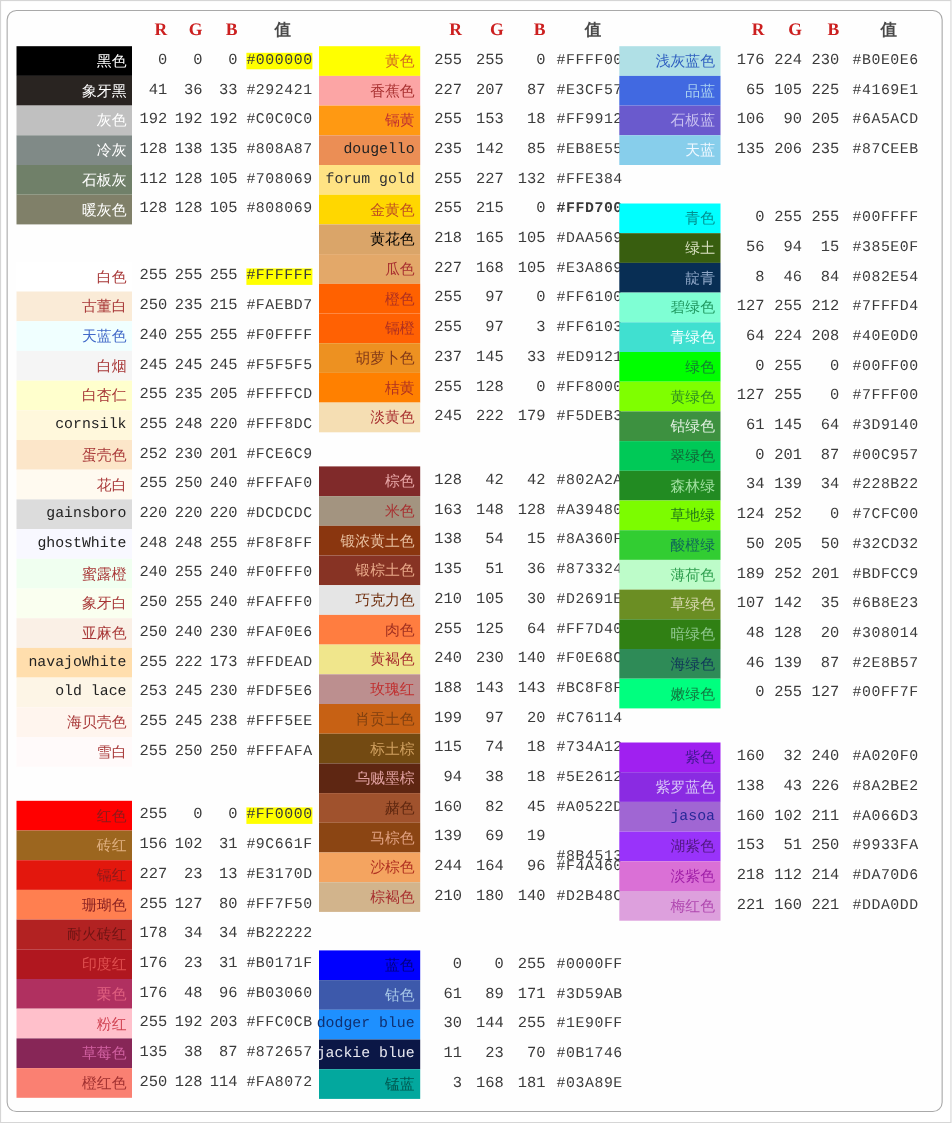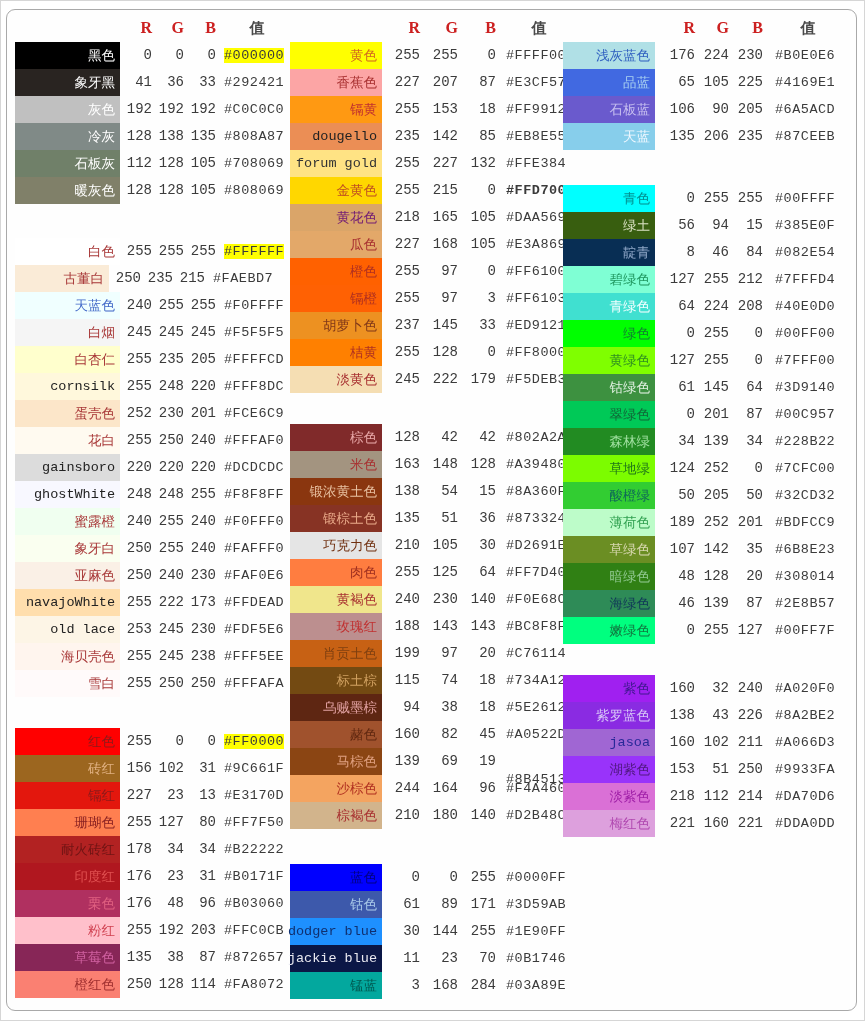--- a/index.html
+++ b/index.html
@@ -105,21 +105,21 @@
       <div class="row">
         <div class="swatch" style="width: 105px; background: rgb(255, 255, 255); color: rgb(168, 56, 56);">
           <span class="name">白色</span>
         </div>
         <div class="num" style="width: 32px;">255</div>
         <div class="num" style="width: 32px;">255</div>
         <div class="num" style="width: 32px;">255</div>
         <div class="hexcell" style="padding-left: 8px;"><span class="hex hl">#FFFFFF</span></div>
       </div>
       <div class="row">
-        <div class="swatch" style="width: 94px; background: rgb(250, 235, 215); color: rgb(168, 56, 56);">
+        <div class="swatch" style="width: 105px; background: rgb(250, 235, 215); color: rgb(168, 56, 56);">
           <span class="name">古董白</span>
         </div>
         <div class="num" style="width: 32px;">250</div>
         <div class="num" style="width: 32px;">235</div>
         <div class="num" style="width: 32px;">215</div>
         <div class="hexcell" style="padding-left: 8px;"><span class="hex">#FAEBD7</span></div>
       </div>
       <div class="row">
         <div class="swatch" style="width: 105px; background: rgb(240, 255, 255); color: rgb(65, 105, 200);">
           <span class="name">天蓝色</span>
@@ -406,21 +406,21 @@
       <div class="row">
         <div class="swatch" style="width: 92px; background: rgb(255, 215, 0); color: rgb(192, 80, 32);">
           <span class="name">金黄色</span>
         </div>
         <div class="num" style="width: 38px;">255</div>
         <div class="num" style="width: 38px;">215</div>
         <div class="num" style="width: 38px;">0</div>
         <div class="hexcell" style="padding-left: 10px; font-weight: bold;"><span class="hex">#FFD700</span></div>
       </div>
       <div class="row">
-        <div class="swatch" style="width: 92px; background: rgb(218, 165, 105); color: #701a75; align-items: center;">
+        <div class="swatch" style="width: 92px; background: rgb(218, 165, 105); color: #000000; align-items: center;">
           <span class="name">黄花色</span>
         </div>
         <div class="num" style="width: 38px;">218</div>
         <div class="num" style="width: 38px;">165</div>
         <div class="num" style="width: 38px;">105</div>
         <div class="hexcell" style="padding-left: 10px;"><span class="hex">#DAA569</span></div>
       </div>
       <div class="row">
         <div class="swatch" style="width: 92px; background: rgb(227, 168, 105); color: rgb(168, 48, 48);">
           <span class="name">瓜色</span>
@@ -649,21 +649,21 @@
         <div class="num" style="width: 38px;">23</div>
         <div class="num" style="width: 38px;">70</div>
         <div class="hexcell" style="padding-left: 10px;"><span class="hex">#0B1746</span></div>
       </div>
       <div class="row">
         <div class="swatch" style="width: 92px; background: rgb(3, 168, 158); color: rgb(0, 88, 80);">
           <span class="name">锰蓝</span>
         </div>
         <div class="num" style="width: 38px;">3</div>
         <div class="num" style="width: 38px;">168</div>
-        <div class="num" style="width: 38px;">284</div>
+        <div class="num" style="width: 38px;">181</div>
         <div class="hexcell" style="padding-left: 10px;"><span class="hex">#03A89E</span></div>
       </div>
     </div>
   </div>
 <div class="colgroup" style="left: 563px;">
     <div class="hdr">
       <div class="hdr-spacer" style="width: 92px;"></div>
       <div class="hdr-num" style="width: 40px;">R</div>
       <div class="hdr-num" style="width: 34px;">G</div>
       <div class="hdr-num" style="width: 34px;">B</div>

